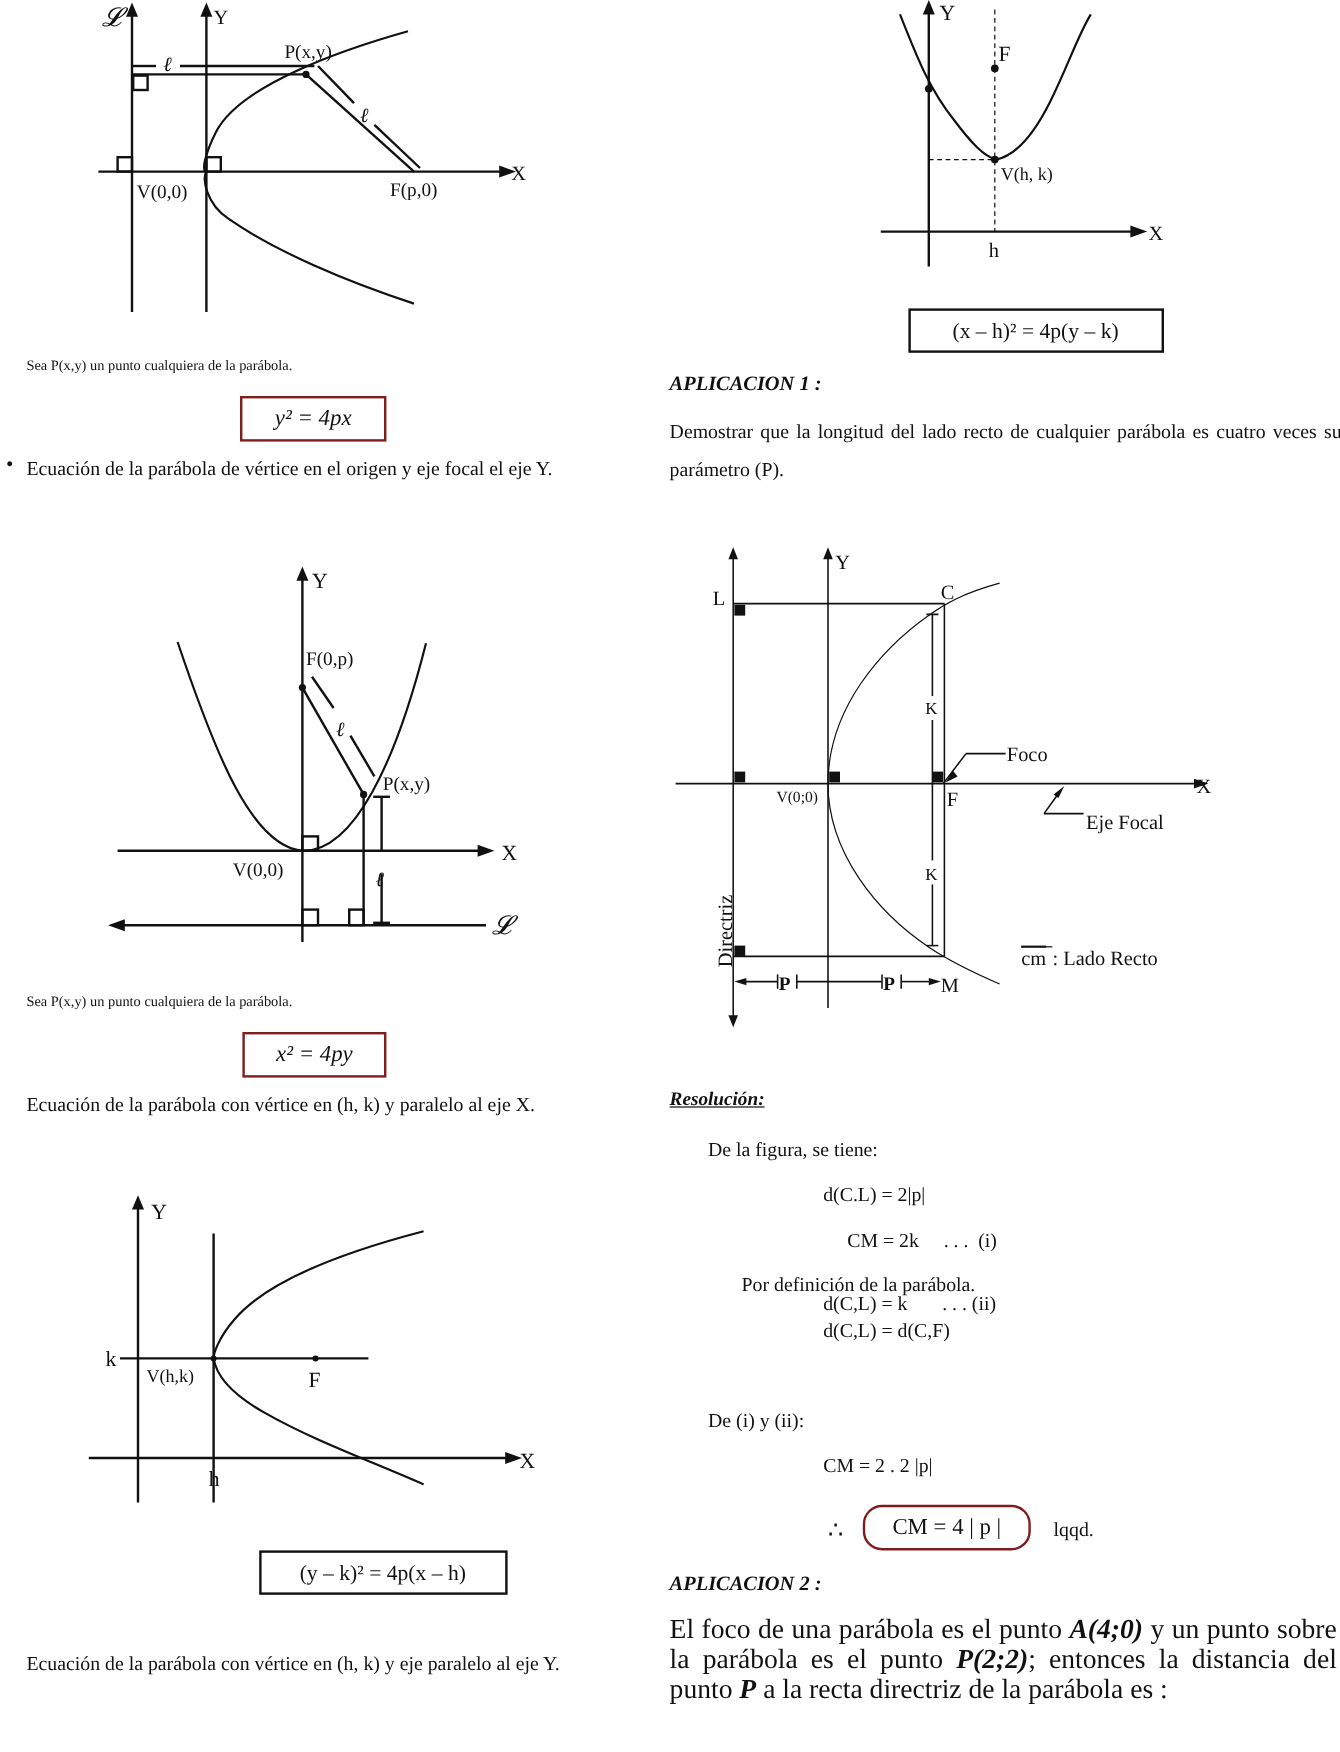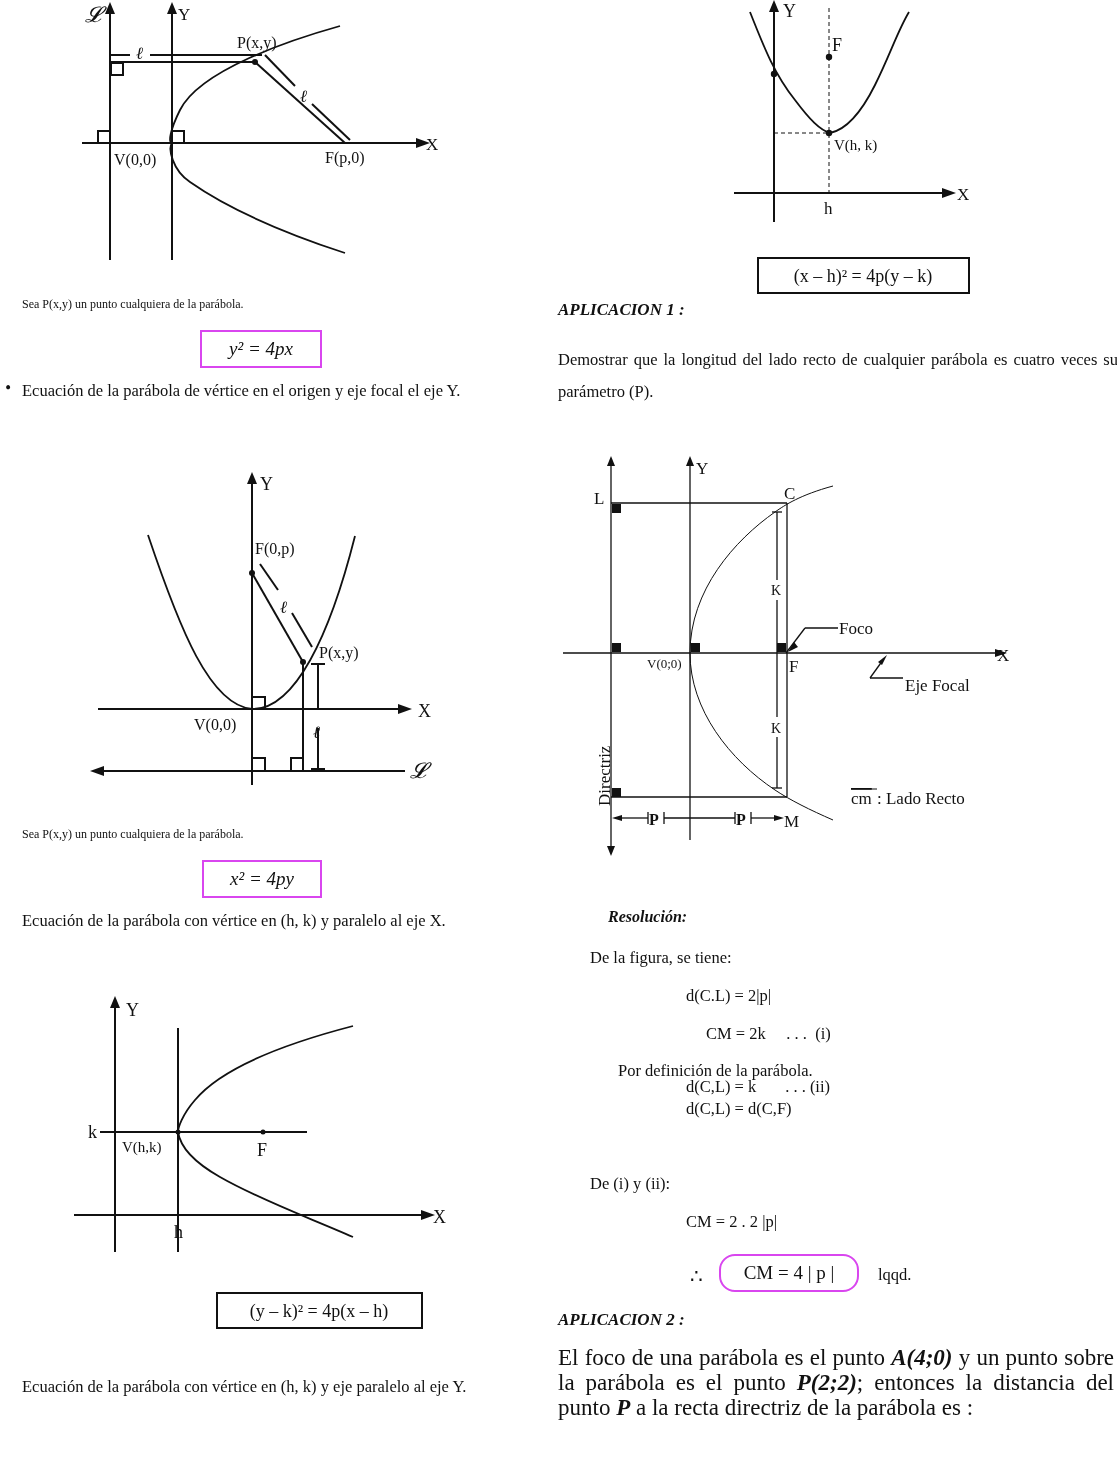--- a/index.html
+++ b/index.html
@@ -1,21 +1,21 @@
 <!DOCTYPE html>
 <html><head>
 <meta charset="utf-8">
 <style>
   html, body { margin:0; padding:0; background:#fff; }
   body { width:1117px; height:1460px; position:relative; overflow:hidden;
          font-family:"DejaVu Serif", serif; color:#111; }
   .abs { position:absolute; }
   .txt { font-size:12px; line-height:32px; font-family:"Liberation Serif","DejaVu Serif",serif; }
   .body-p { font-size:16.5px; line-height:32px; font-family:"Liberation Serif","DejaVu Serif",serif; text-align:justify; }
-  .box { border:2px solid #d946ef; padding:0 14px; font-size:19px; line-height:34px; text-align:center; font-family:"Liberation Serif","DejaVu Serif",serif; white-space:nowrap; }
+  .box { border:2px solid #7f1d1d; padding:0 14px; font-size:19px; line-height:34px; text-align:center; font-family:"Liberation Serif","DejaVu Serif",serif; white-space:nowrap; }
   .box i { font-style:italic; }
   .heading { font-weight:bold; font-style:italic; font-size:17px; font-family:"Liberation Serif","DejaVu Serif",serif; }
   svg text { font-family:"Liberation Serif","DejaVu Serif",serif; fill:#111; }
   .big-p { font-size:23px; line-height:25px; font-family:"Liberation Serif","DejaVu Serif",serif; }
   .bullet { font-size:14px; }
   .math { font-size:16.5px; font-family:"Liberation Serif","DejaVu Serif",serif; white-space:pre; line-height:32px; }
 </style>
 </head>
 <body>
 
@@ -136,21 +136,21 @@
   <circle cx="109" cy="133" r="3.2" fill="#111"></circle>
   <circle cx="54" cy="74" r="3.2" fill="#111"></circle>
   <text x="63" y="17" font-size="18">Y</text>
   <text x="237" y="200" font-size="17">X</text>
   <text x="112" y="51" font-size="18">F</text>
   <text x="114" y="150" font-size="15">V(h, k)</text>
   <text x="104" y="214" font-size="17">h</text>
   <text x="143" y="282" font-size="18" text-anchor="middle">(x – h)² = 4p(y – k)</text>
 </svg>
 
-<div class="abs heading" style="left:558px;top:300px;">APLICACION 1 :</div>
+<div class="abs heading" style="left:558px;top:310px;">APLICACION 1 :</div>
 <div class="abs body-p" style="left:558px;top:344px;width:560px;text-indent:0;">
   <span style="display:block;padding-left:0;">Demostrar que la longitud del lado recto de cualquier parábola es cuatro veces su parámetro (P).</span>
 </div>
 
 <svg class="abs" style="left:560px;top:450px" width="557" height="410" viewBox="0 0 557 410">
   <g stroke="#111" fill="none" stroke-width="1.3">
     <line x1="51" y1="12" x2="51" y2="400"></line>
     <line x1="130" y1="12" x2="130" y2="390"></line>
     <line x1="3" y1="203" x2="440" y2="203"></line>
     <line x1="51" y1="53" x2="227" y2="53"></line>
@@ -199,21 +199,21 @@
   <text x="0" y="0" font-size="17" transform="translate(50,356) rotate(-90)">Directriz</text>
   <text x="211" y="145" font-size="14">K</text>
   <text x="211" y="283" font-size="14">K</text>
   <text x="89" y="375" font-size="16" font-weight="bold">P</text>
   <text x="176" y="375" font-size="16" font-weight="bold">P</text>
   <text x="291" y="354" font-size="17" text-decoration="overline">cm</text>
   <line x1="291" y1="339" x2="317" y2="339" stroke="#111" stroke-width="1"></line>
   <text x="317" y="354" font-size="17"> : Lado Recto</text>
 </svg>
 
-<div class="abs heading" style="left:608px;top:908px;font-size:16px;">Resolución:</div>
+<div class="abs heading" style="left:558px;top:908px;font-size:16px;text-decoration:underline;">Resolución:</div>
 <div class="abs math" style="left:590px;top:942px;">De la figura, se tiene:</div>
 <div class="abs math" style="left:686px;top:980px;">d(C.L) = 2|p|</div>
 <div class="abs math" style="left:706px;top:1018px;font-family:Liberation Serif, serif;">CM = 2k     . . .  (i)</div>
 <div class="abs math" style="left:618px;top:1055px;">Por definición de la parábola.</div>
 <div class="abs math" style="left:686px;top:1093px;">d(C,L) = d(C,F)</div>
 <div class="abs math" style="left:686px;top:1071px;">d(C,L) = k       . . . (ii)</div>
 <div class="abs math" style="left:590px;top:1168px;">De (i) y (ii):</div>
 <div class="abs math" style="left:686px;top:1206px;">CM = 2 . 2 |p|</div>
 <div class="abs math" style="left:690px;top:1260px;font-size:20px;">∴</div>
 <div class="abs box" style="left:719px;top:1254px;width:108px;font-size:19px;border-radius:16px;"><span>CM = 4 | p |</span></div>

